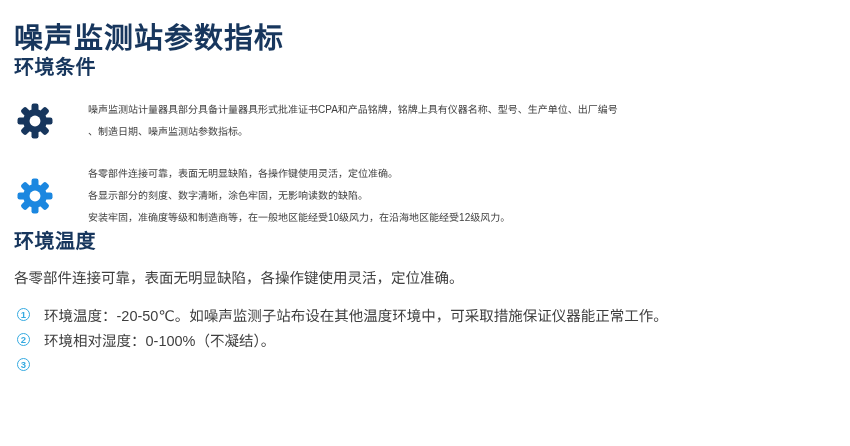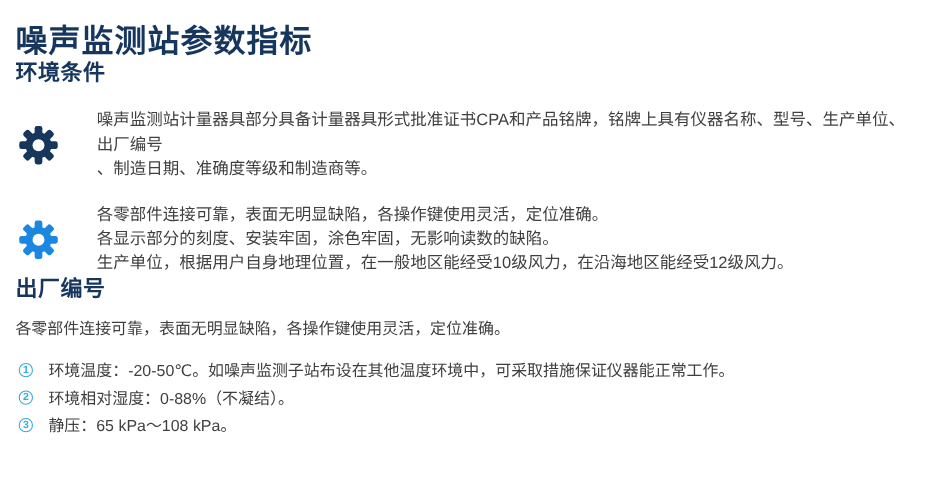--- a/index.html
+++ b/index.html
@@ -28,21 +28,21 @@
     color:var(--c-heading);letter-spacing:0.5px;
   }
   .h2-appearance{margin-top:34px;}
   .h2-environment{margin-top:14px;}
   .feature-row{display:flex;align-items:center;margin-top:20px;}
   .gear-wrap{flex:0 0 74px;display:flex;justify-content:flex-start;}
   .gear-wrap svg{width:42px;height:42px;display:block;}
   .gear-dark{color:var(--c-gear-dark);}
   .gear-light{color:var(--c-gear-light);}
   .row-text{flex:1 1 auto;max-width:748px;}
-  .row-text p{margin:0;font-size:15px;line-height:22px;color:var(--c-body);}
+  .row-text p{margin:0;font-size:10px;line-height:22px;color:var(--c-body);}
   .intro-par{margin:14px 0 0;font-size:14.5px;line-height:22px;color:var(--c-body);}
   ol.num-list{list-style:none;margin:16px 0 0;padding:0;}
   ol.num-list li{
     display:flex;align-items:flex-start;
     margin:0 0 3px 0;font-size:14.5px;line-height:22px;color:var(--c-body);
   }
   .circle-num{
     flex:0 0 auto;width:13px;height:13px;margin:3px 14px 0 3px;
     border:1.5px solid var(--c-num);border-radius:50%;
     color:var(--c-num);font-size:9.5px;font-weight:bold;
@@ -64,54 +64,53 @@
         <rect x="20" y="4" width="8" height="40" rx="2.5" fill="currentColor"></rect>
         <rect x="20" y="4" width="8" height="40" rx="2.5" fill="currentColor" transform="rotate(45 24 24)"></rect>
         <rect x="20" y="4" width="8" height="40" rx="2.5" fill="currentColor" transform="rotate(90 24 24)"></rect>
         <rect x="20" y="4" width="8" height="40" rx="2.5" fill="currentColor" transform="rotate(135 24 24)"></rect>
         <circle cx="24" cy="24" r="13.5" fill="currentColor"></circle>
         <circle cx="24" cy="24" r="6.2" fill="#ffffff"></circle>
       </svg>
     </span>
     <div class="row-text">
       <p>噪声监测站计量器具部分具备计量器具形式批准证书CPA和产品铭牌，铭牌上具有仪器名称、型号、生产单位、出厂编号</p>
-      <p>、制造日期、准确度等级和制造商等。</p>
+      <p>、制造日期、噪声监测站参数指标。</p>
     </div>
   </div>
 
   <div class="feature-row">
     <span class="gear-wrap gear-light">
       <svg viewBox="0 0 48 48" aria-hidden="true">
         <rect x="20" y="4" width="8" height="40" rx="2.5" fill="currentColor"></rect>
         <rect x="20" y="4" width="8" height="40" rx="2.5" fill="currentColor" transform="rotate(45 24 24)"></rect>
         <rect x="20" y="4" width="8" height="40" rx="2.5" fill="currentColor" transform="rotate(90 24 24)"></rect>
         <rect x="20" y="4" width="8" height="40" rx="2.5" fill="currentColor" transform="rotate(135 24 24)"></rect>
         <circle cx="24" cy="24" r="13.5" fill="currentColor"></circle>
         <circle cx="24" cy="24" r="6.2" fill="#ffffff"></circle>
       </svg>
     </span>
     <div class="row-text">
       <p>各零部件连接可靠，表面无明显缺陷，各操作键使用灵活，定位准确。</p>
-      <p>各显示部分的刻度、安装牢固，涂色牢固，无影响读数的缺陷。</p>
-      <p>生产单位，根据用户自身地理位置，在一般地区能经受10级风力，在沿海地区能经受12级风力。</p>
+      <p>各显示部分的刻度、数字清晰，涂色牢固，无影响读数的缺陷。</p>
+      <p>安装牢固，准确度等级和制造商等，在一般地区能经受10级风力，在沿海地区能经受12级风力。</p>
     </div>
   </div>
 
-  <h2 class="section-heading h2-environment">出厂编号</h2>
+  <h2 class="section-heading h2-environment">环境温度</h2>
 
   <p class="intro-par">各零部件连接可靠，表面无明显缺陷，各操作键使用灵活，定位准确。</p>
 
   <ol class="num-list">
     <li>
       <span class="circle-num">1</span>
       <span class="li-text">环境温度：-20-50℃。如噪声监测子站布设在其他温度环境中，可采取措施保证仪器能正常工作。</span>
     </li>
     <li>
       <span class="circle-num">2</span>
-      <span class="li-text">环境相对湿度：0-88%（不凝结）。</span>
+      <span class="li-text">环境相对湿度：0-100%（不凝结）。</span>
     </li>
     <li>
       <span class="circle-num">3</span>
-      <span class="li-text">静压：65 kPa～108 kPa。</span>
     </li>
   </ol>
 
 </div>
 
 </body></html>

